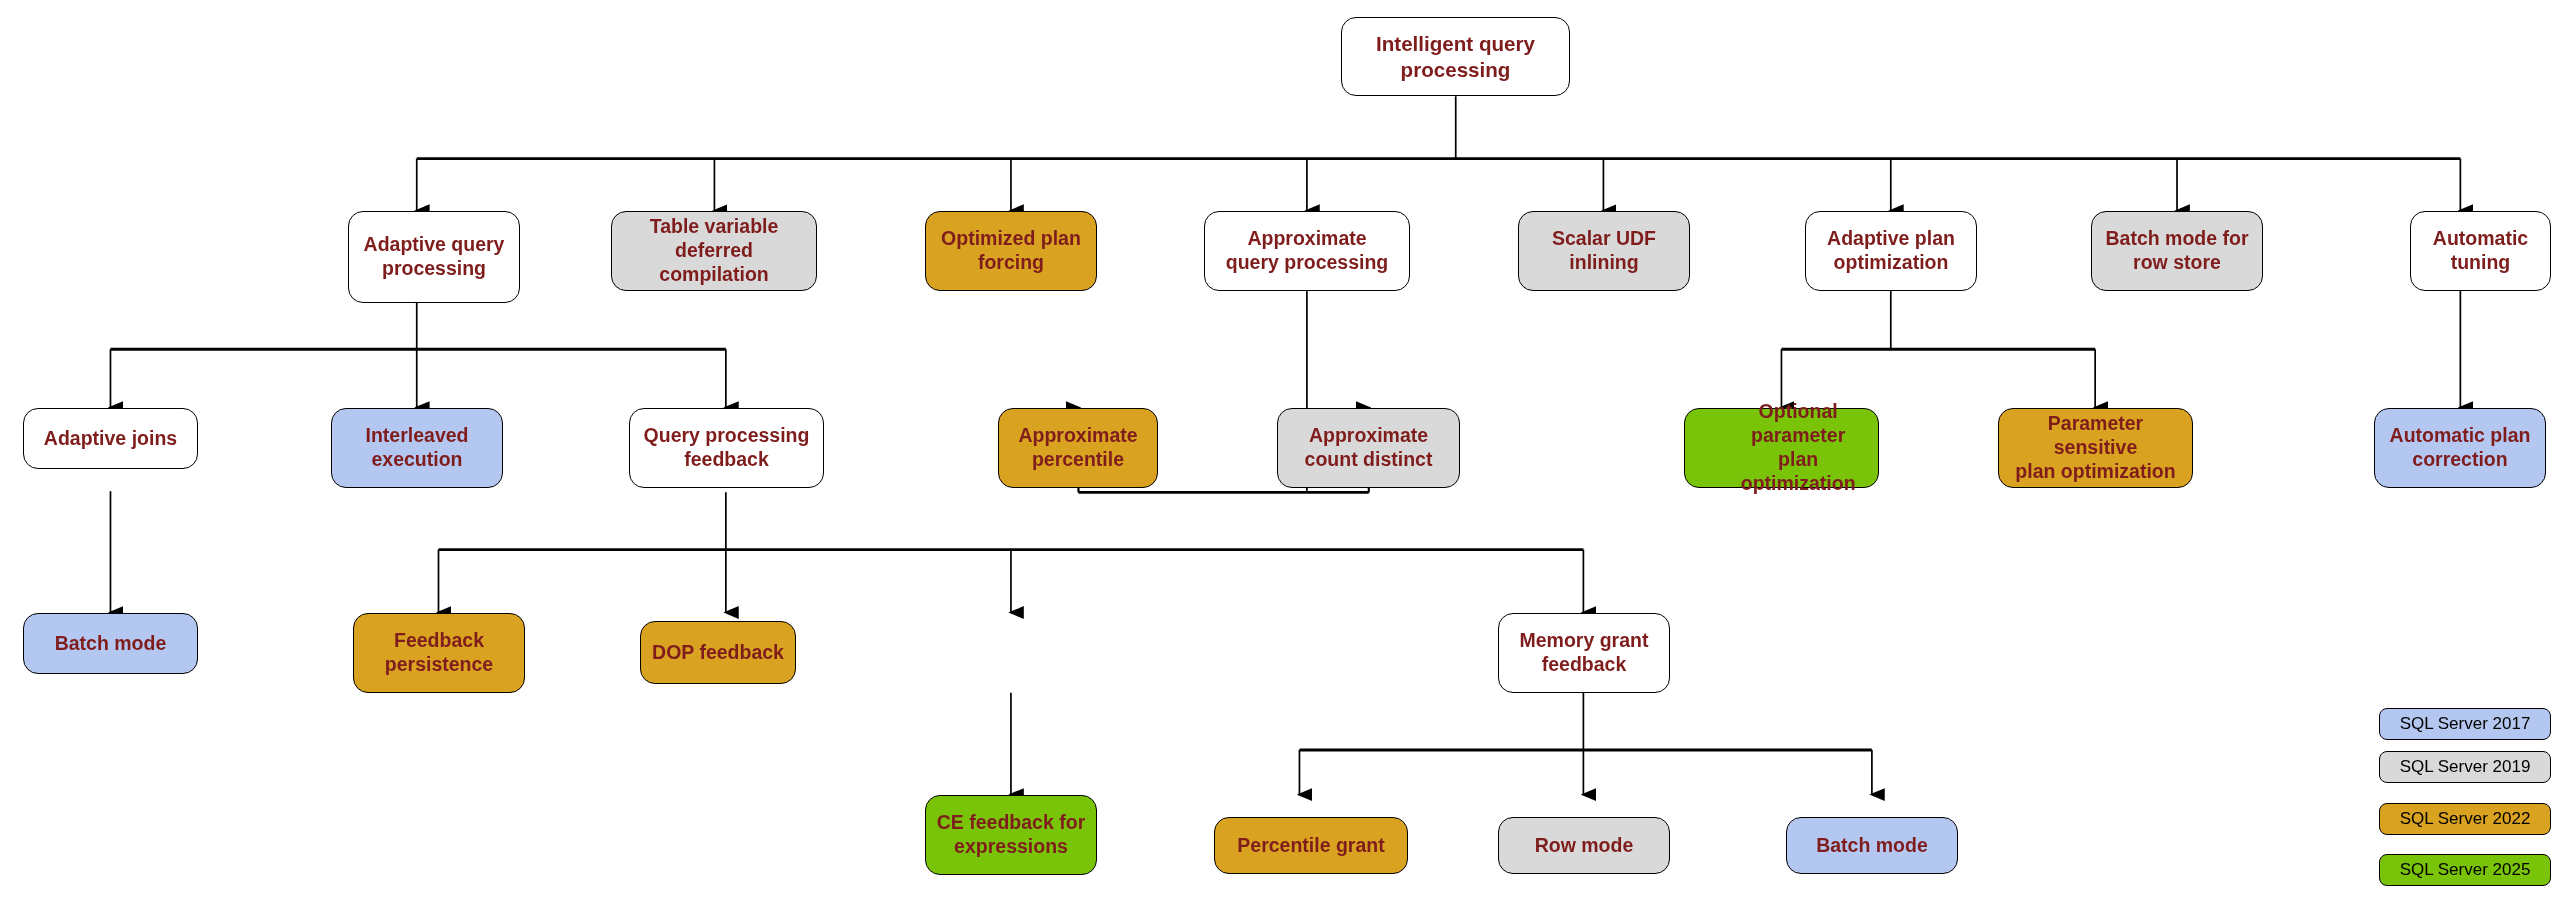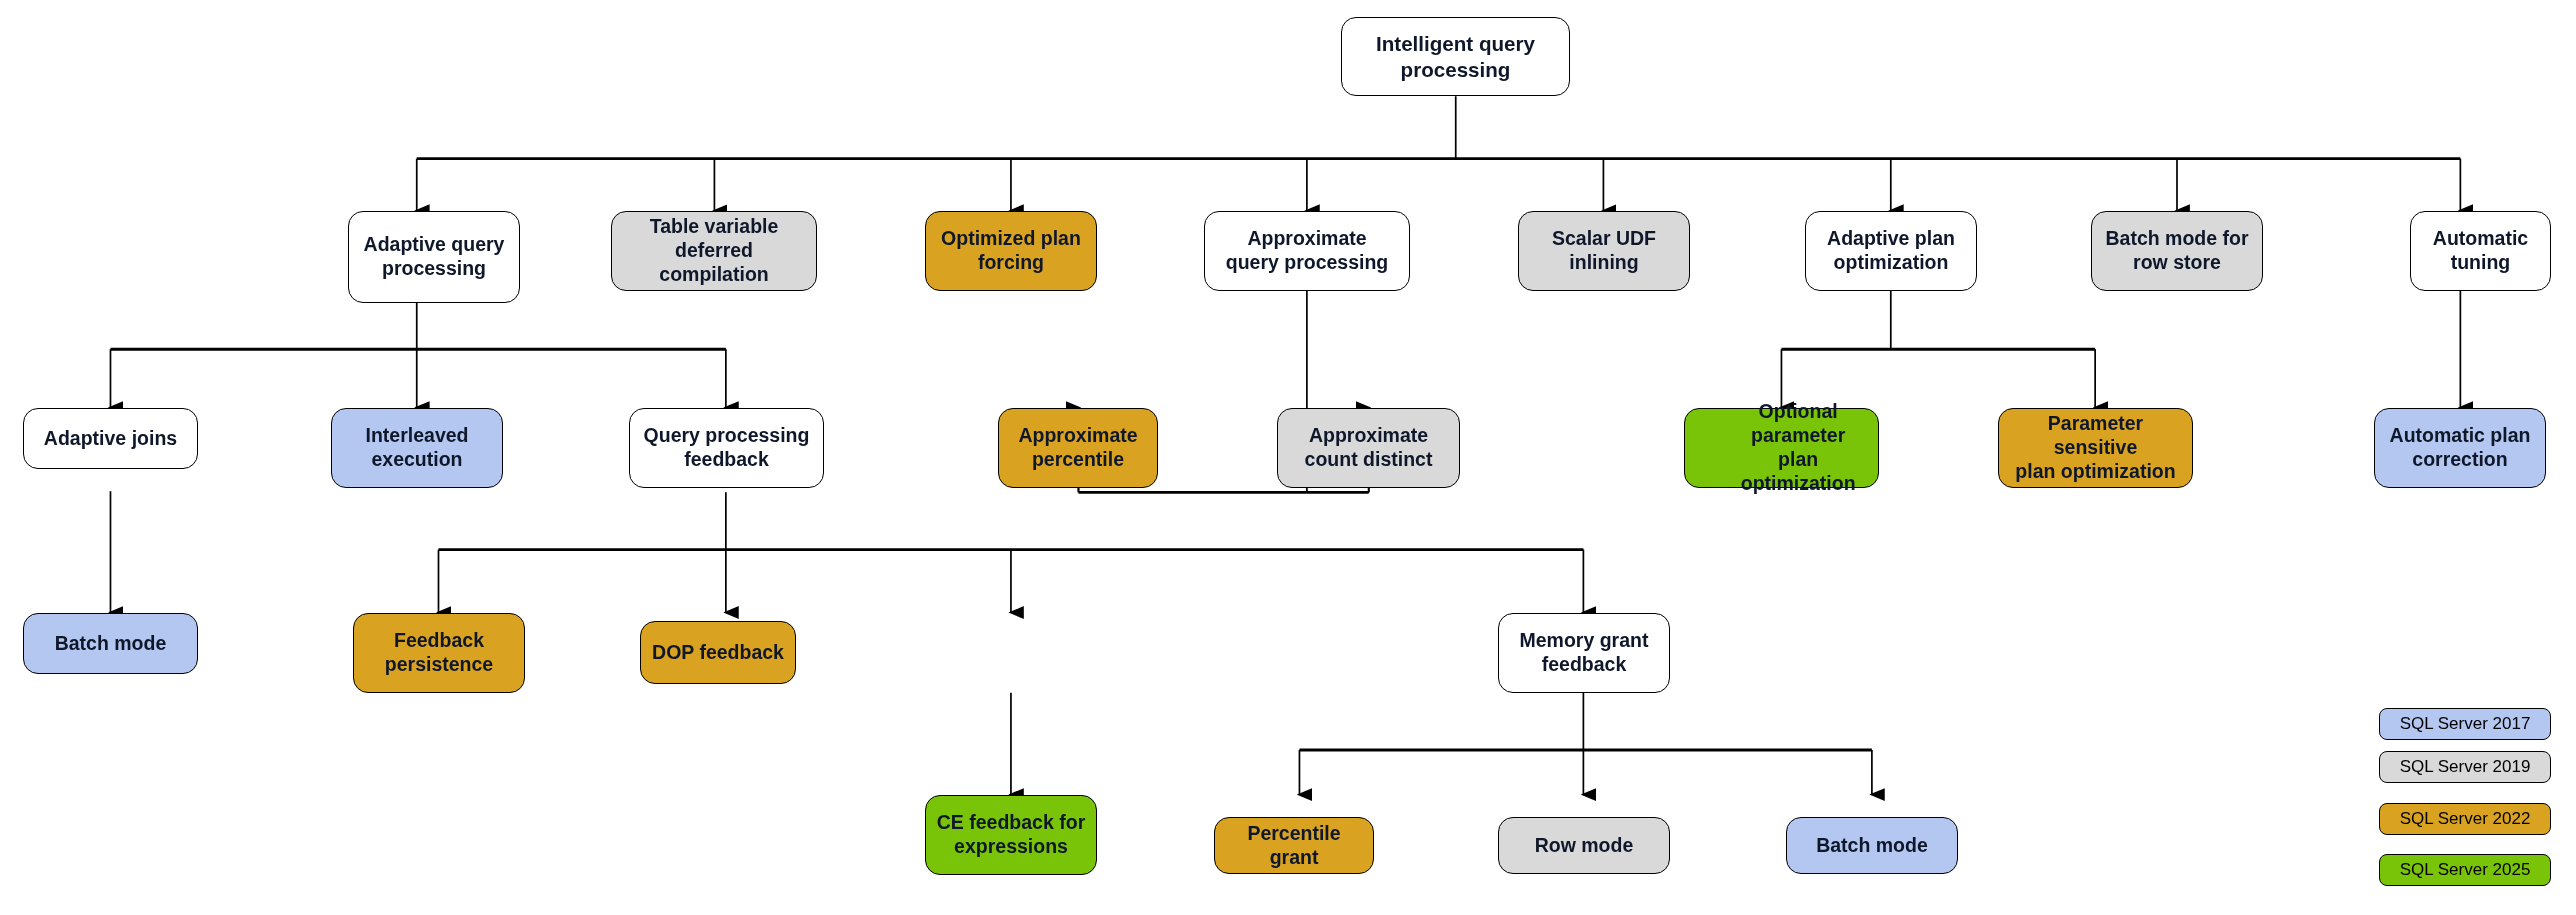--- a/index.html
+++ b/index.html
@@ -25,21 +25,21 @@
   }
   .node {
     position: absolute;
     box-sizing: border-box;
     border: 1.7px solid #000000;
     border-radius: 15px;
     display: flex;
     align-items: center;
     justify-content: center;
     text-align: center;
-    color: #0f172a;
+    color: #7f1d1d;
     line-height: 1.22;
     padding: 2.3px 5.7px;
     font-weight: 700;
     font-size: 19.5px;
     background: #ffffff;
     white-space: pre-line;
   }
   .fill-white  { background: #ffffff; }
   .fill-gray   { background: #d9d9d9; }
   .fill-orange { background: #d9a220; }
@@ -167,21 +167,21 @@
 
   <div class="node fill-blue" style="left:23px;top:613px;width:175px;height:61px;">Batch mode</div>
   <div class="node fill-orange" style="left:353px;top:613px;width:172px;height:80px;">Feedback
 persistence</div>
   <div class="node fill-orange" style="left:640px;top:621px;width:156px;height:63px;">DOP feedback</div>
   <div class="node fill-white" style="left:1498px;top:613px;width:172px;height:80px;">Memory grant
 feedback</div>
 
   <div class="node fill-green" style="left:925px;top:795px;width:172px;height:80px;">CE feedback for
 expressions</div>
-  <div class="node fill-orange" style="left:1214px;top:817px;width:160px;height:57px;">Percentile grant</div>
+  <div class="node fill-orange" style="left:1214px;top:817px;width:194px;height:57px;">Percentile grant</div>
   <div class="node fill-gray" style="left:1498px;top:817px;width:172px;height:57px;">Row mode</div>
   <div class="node fill-blue" style="left:1786px;top:817px;width:172px;height:57px;">Batch mode</div>
 
   <div class="legend-item fill-blue" style="left:2379px;top:700px;width:172px;height:32px;margin-top:8px;">SQL Server 2017</div>
   <div class="legend-item fill-gray" style="left:2379px;top:751px;width:172px;height:32px;">SQL Server 2019</div>
   <div class="legend-item fill-orange" style="left:2379px;top:803px;width:172px;height:32px;">SQL Server 2022</div>
   <div class="legend-item fill-green" style="left:2379px;top:854px;width:172px;height:32px;">SQL Server 2025</div>
 
 </div>
 

